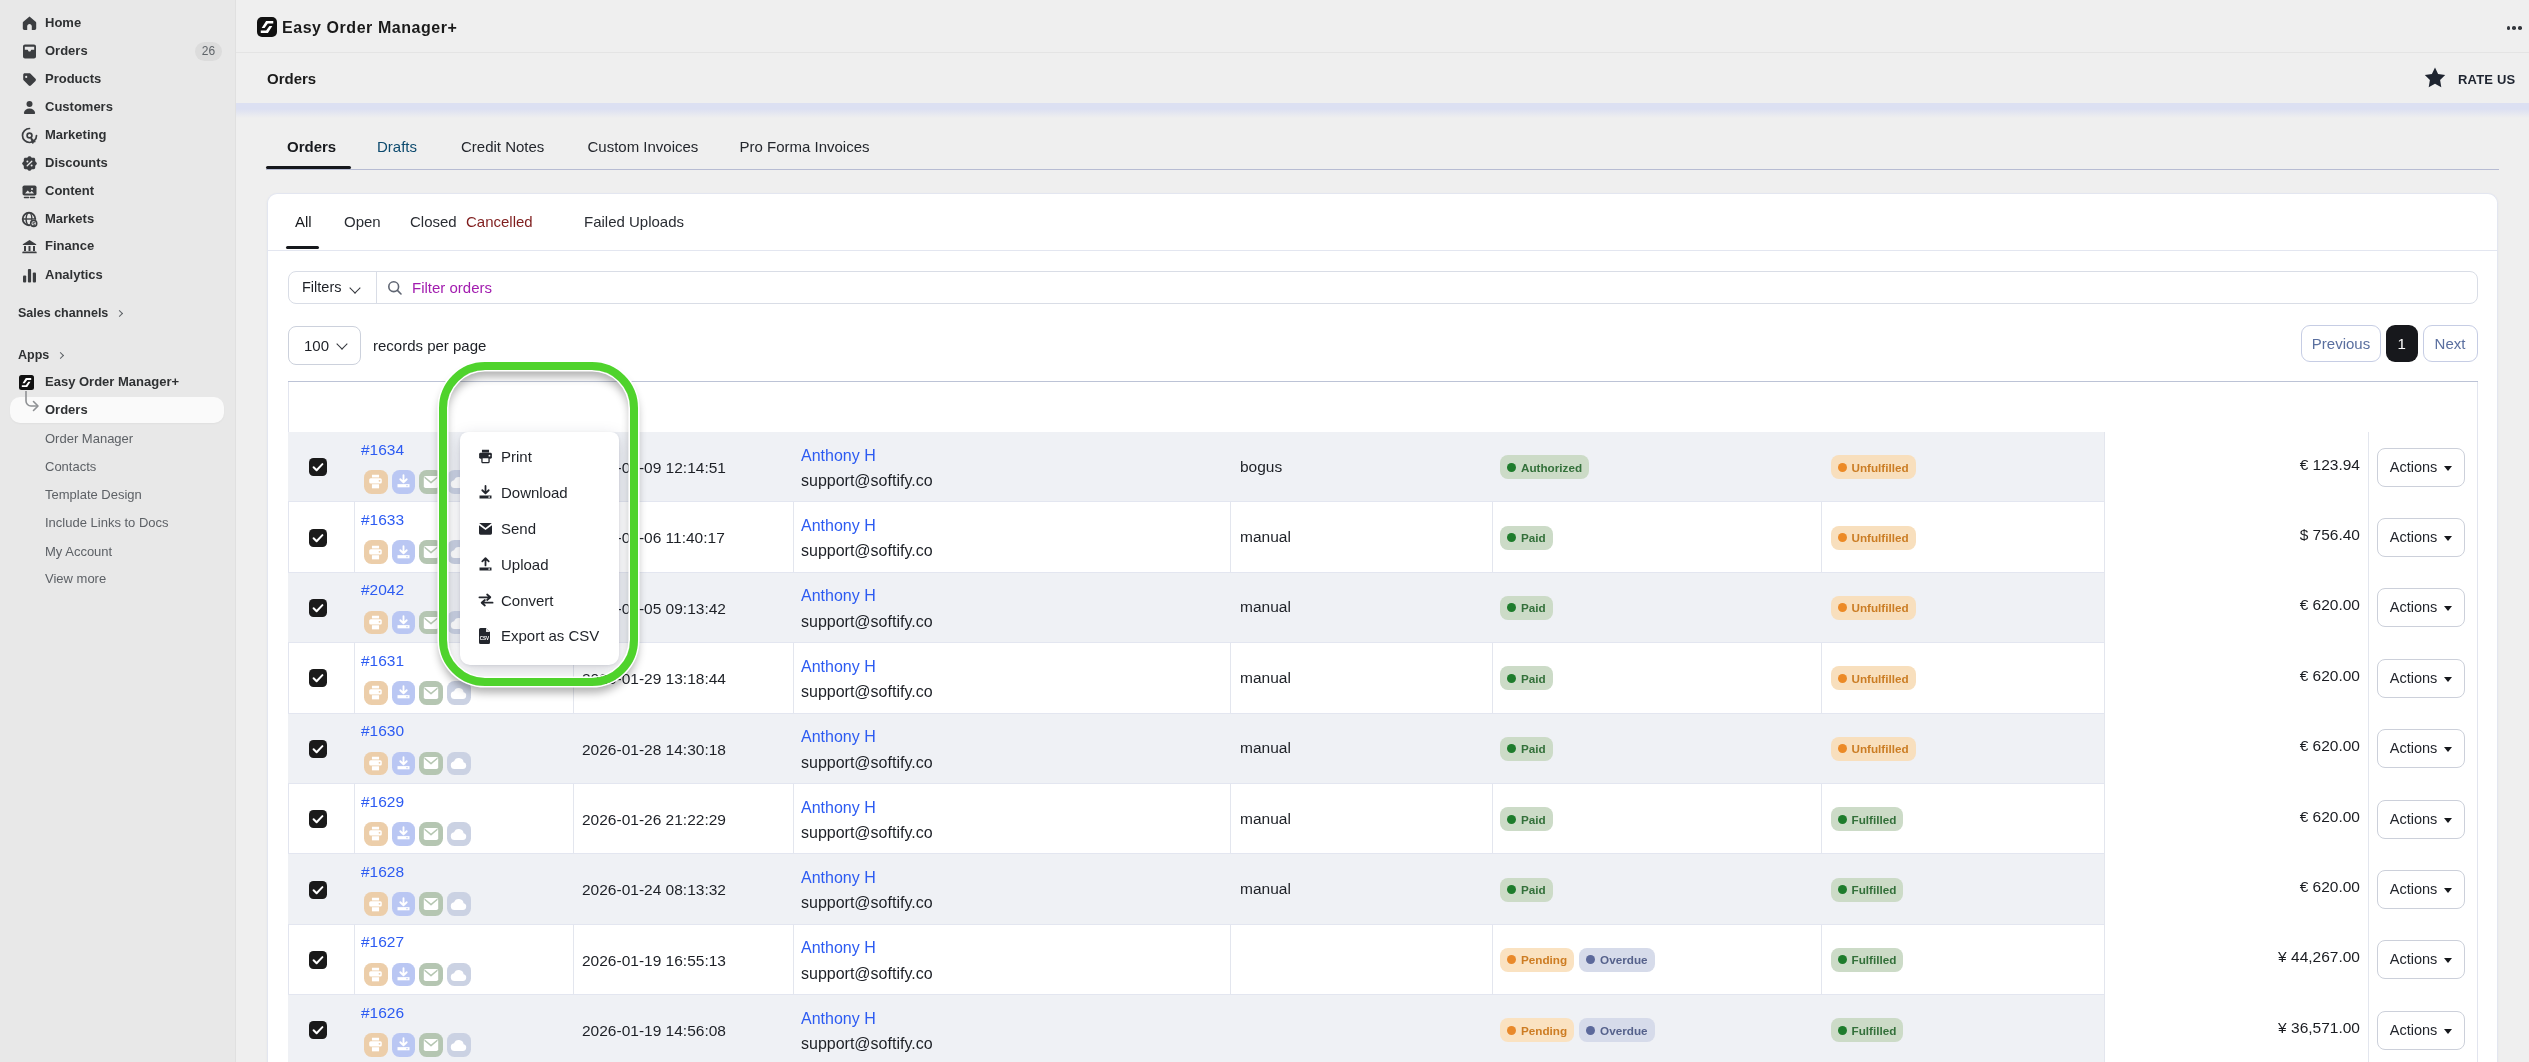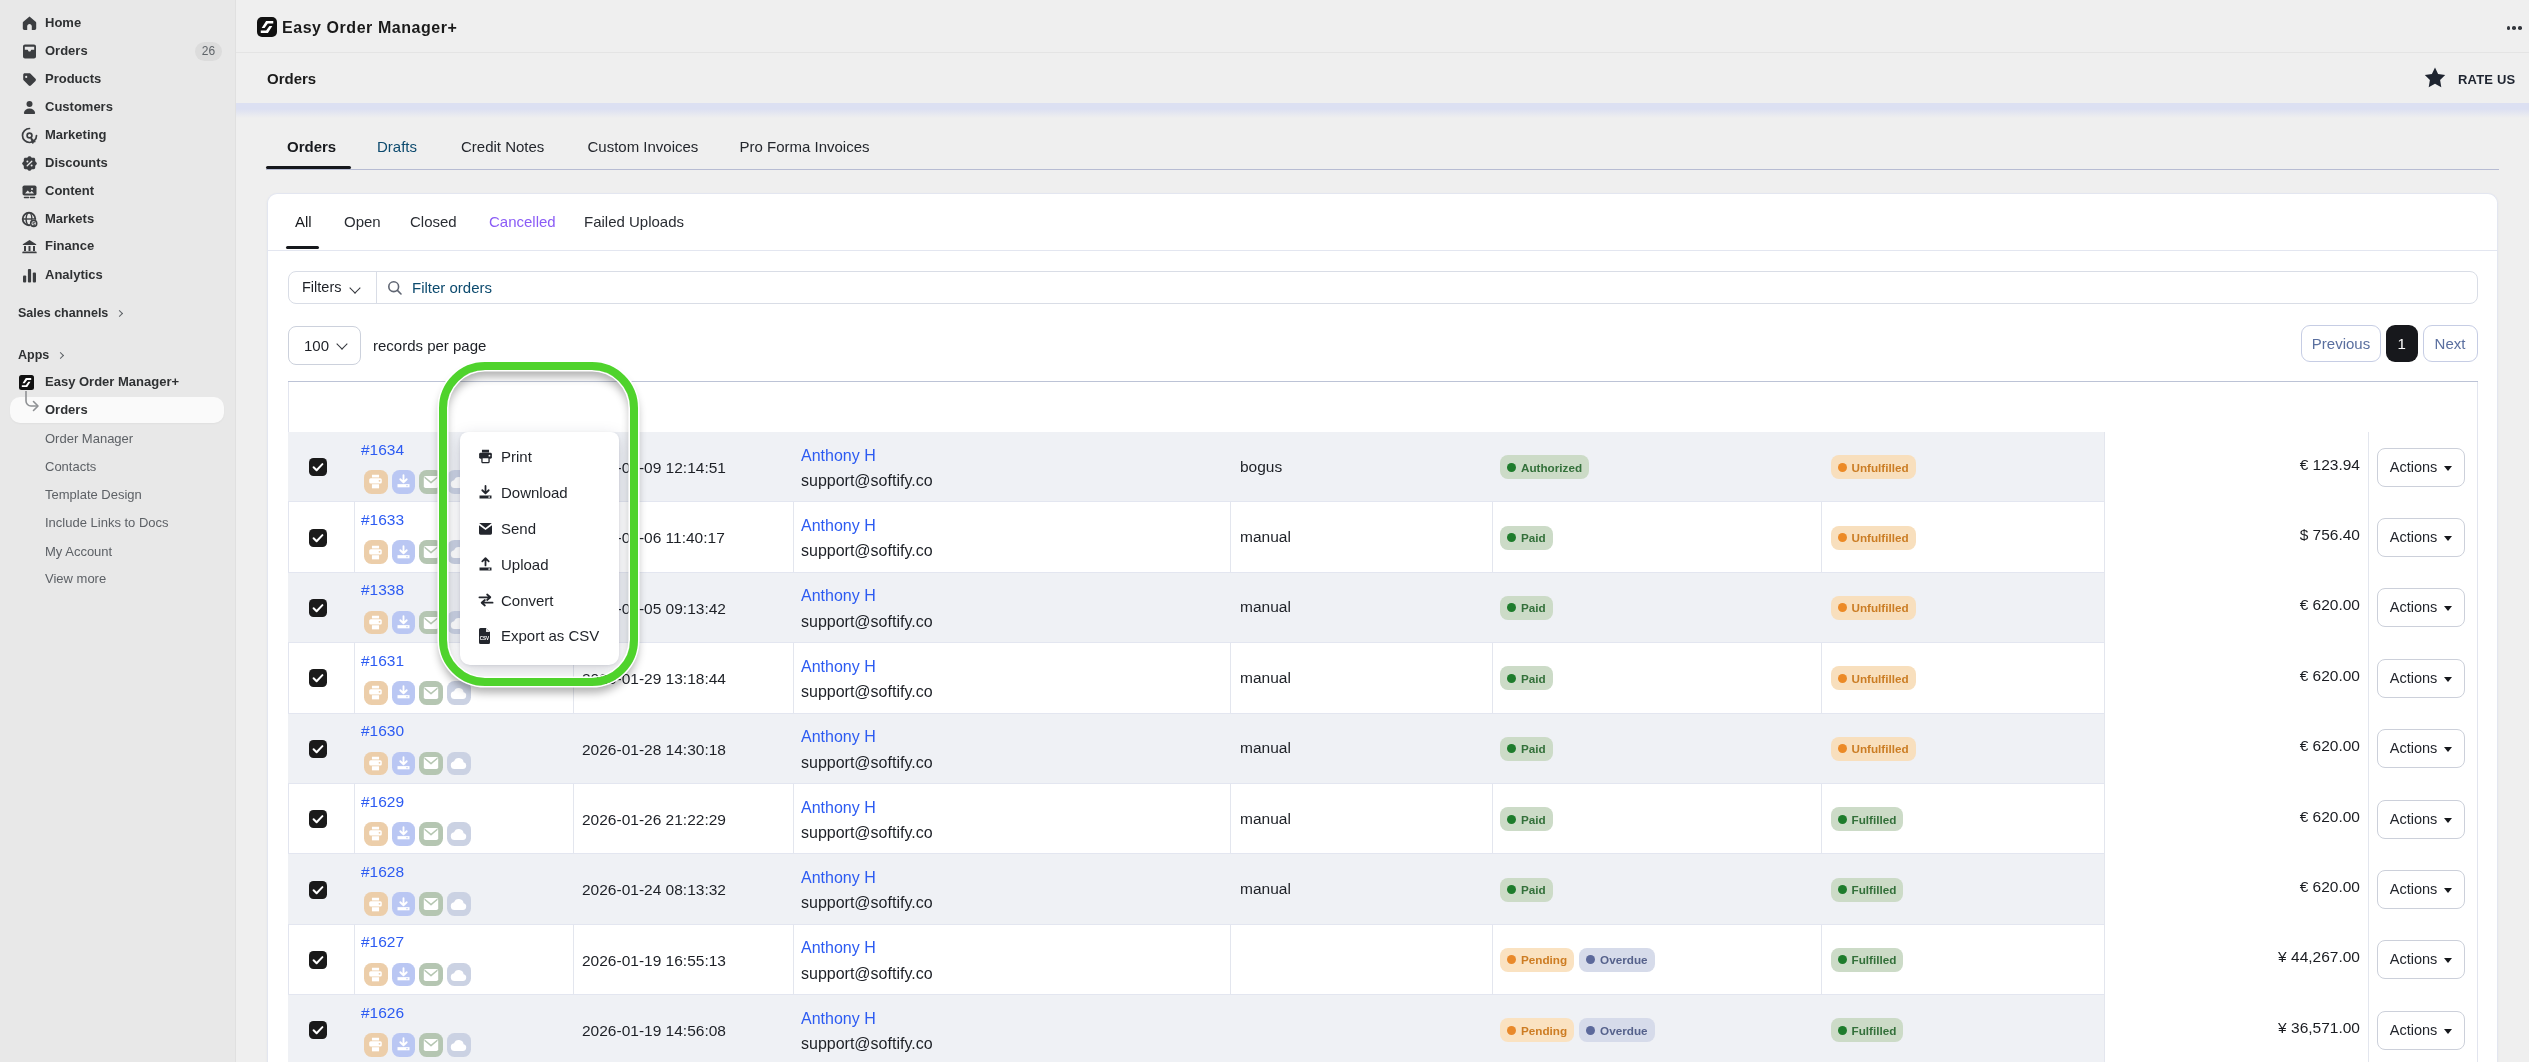--- a/index.html
+++ b/index.html
@@ -22,21 +22,21 @@
 .tabtxt{position:absolute;top:138px;font-size:15px;color:#24272d;white-space:nowrap;}
 .tabline{position:absolute;left:266px;top:168.5px;width:2233px;height:1px;background:#b7bcd3;}
 .tabul{position:absolute;left:266px;top:166px;width:85px;height:3px;background:#16181c;border-radius:2px;}
 .card{position:absolute;left:267px;top:193px;width:2231px;height:900px;background:#fff;border:1px solid #e3e6f0;border-bottom:none;border-radius:10px 10px 0 0;box-shadow:0 1px 3px rgba(40,50,80,0.05);}
 .itab{position:absolute;top:213px;font-size:15px;color:#2a2d33;white-space:nowrap;}
 .itabul{position:absolute;left:286px;top:246px;width:33px;height:3px;background:#16181c;border-radius:2px;}
 .itabline{position:absolute;left:268px;top:250px;width:2229px;height:1px;background:#e3e6f0;}
 .filterbar{position:absolute;left:288px;top:271px;width:2190px;height:33px;background:#fff;border:1px solid #d9dde6;border-radius:8px;}
 .ftxt{position:absolute;left:13px;top:7px;font-size:14.5px;color:#1d2026;}
 .fsep{position:absolute;left:87px;top:0;width:1px;height:31px;background:#d9dde6;}
-.fph{position:absolute;left:123px;top:7px;font-size:15px;color:#0c4a6e;}
+.fph{position:absolute;left:123px;top:7px;font-size:15px;color:#a21caf;}
 .selbox{position:absolute;left:288px;top:326px;width:73px;height:39px;background:#fff;border:1px solid #ccd1dc;border-radius:8px;font-size:15px;color:#1d2026;}
 .rpp{position:absolute;left:373px;top:337px;font-size:15px;color:#1d2026;}
 .pgbtn{position:absolute;top:325px;height:37px;border:1px solid #c6cde4;border-radius:9px;background:#fff;font-size:15px;color:#5a6f9f;text-align:center;line-height:35px;}
 .pg1{position:absolute;left:2386px;top:325px;width:31.5px;height:37px;border-radius:9px;background:#17181c;color:#fff;font-size:15px;text-align:center;line-height:37px;}
 .tbl{position:absolute;left:288px;top:381px;width:2190px;height:681px;background:#fff;border-radius:6px 6px 0 0;}
 .hdr{position:absolute;left:0;top:0;width:2190px;height:51px;background:#fff;border-bottom:1px solid #d9dde8;border-radius:6px 6px 0 0;}
 .sel27{position:absolute;left:75px;top:17.5px;font-size:13.5px;color:#1f2227;}
 .batch{position:absolute;left:171.5px;top:0;width:150px;height:50px;background:#edeff4;border-left:1px solid #d4d8e2;border-right:1px solid #d4d8e2;}
 .batchtxt{position:absolute;left:17px;top:17px;font-size:14.5px;color:#1f2227;}
 .vchev{display:inline-block;width:9px;height:9px;border-right:1.9px solid #2c2f35;border-bottom:1.9px solid #2c2f35;transform:rotate(45deg);}
@@ -162,21 +162,21 @@
 <div class="tabtxt" style="left:377px;font-weight:normal;color:#0c4a6e">Drafts</div>
 <div class="tabtxt" style="left:461px;font-weight:normal;color:#24272d">Credit Notes</div>
 <div class="tabtxt" style="left:587.5px;font-weight:normal;color:#24272d">Custom Invoices</div>
 <div class="tabtxt" style="left:739.5px;font-weight:normal;color:#24272d">Pro Forma Invoices</div>
 <div class="tabline"></div>
 <div class="tabul"></div>
 <div class="card"></div>
 <div class="itab" style="left:295px;color:#17191d">All</div>
 <div class="itab" style="left:344px;color:#2a2d33">Open</div>
 <div class="itab" style="left:410px;color:#2a2d33">Closed</div>
-<div class="itab" style="left:489px;color:#8b5cf6">Cancelled</div>
+<div class="itab" style="left:466px;color:#7f1d1d">Cancelled</div>
 <div class="itab" style="left:584px;color:#2a2d33">Failed Uploads</div>
 <div class="itabul"></div>
 <div class="itabline"></div>
 <div class="filterbar">
     <div class="ftxt">Filters</div>
 <span style="position:absolute;left:62px;top:12px;width:8px;height:8px;border-right:1.7px solid #33363c;border-bottom:1.7px solid #33363c;transform:rotate(45deg);"></span>
 <div class="fsep"></div>
 <svg style="position:absolute;left:98px;top:8px" width="16" height="16" viewBox="0 0 16 16">
       <circle cx="6.7" cy="6.7" r="4.9" fill="none" stroke="#5f6572" stroke-width="1.6"></circle>
       <path d="M10.4 10.4 14 14" stroke="#5f6572" stroke-width="1.6" stroke-linecap="round"></path>
@@ -289,21 +289,21 @@
         <div class="chip" style="background:#f8dfbd;color:#cb7d24"><span class="d" style="background:#ec8a26"></span>Unfulfilled</div>
       </div>
 <div class="amt">$ 756.40</div>
 <div class="actbtn">Actions<span class="caret"></span></div>
 </div>
 <div class="row stripe" style="top:191.8px">
 <div class="cb" style="left:21px;top:26.2px;"><svg width="18" height="18" viewBox="0 0 18 18">
           <rect x="0" y="0" width="18" height="18" rx="4.5" fill="#1a1a1a"></rect>
           <path d="M4.6 9.3 L7.6 12.2 L13.4 6.1" stroke="#fff" stroke-width="2" fill="none" stroke-linecap="round" stroke-linejoin="round"></path>
         </svg></div>
-<div class="olink">#1338</div>
+<div class="olink">#2042</div>
 <div class="icb" style="left:76.0px;background:#ecceaa">
         <svg width="15" height="15" viewBox="0 0 16 16">
           <path d="M4.2 0.8h7.6v2.9H4.2z" fill="#fff"></path>
           <rect x="1.3" y="4.5" width="13.4" height="5.6" rx="1.6" fill="#fff"></rect>
           <circle cx="12.3" cy="7.3" r="1" fill="#ecceaa"></circle>
           <path d="M4.2 10.9h7.6v4.4H4.2z" fill="#fff"></path>
         </svg>
       </div>
 <div class="icb" style="left:103.7px;background:#bac7f3">
         <svg width="15" height="15" viewBox="0 0 16 16">

